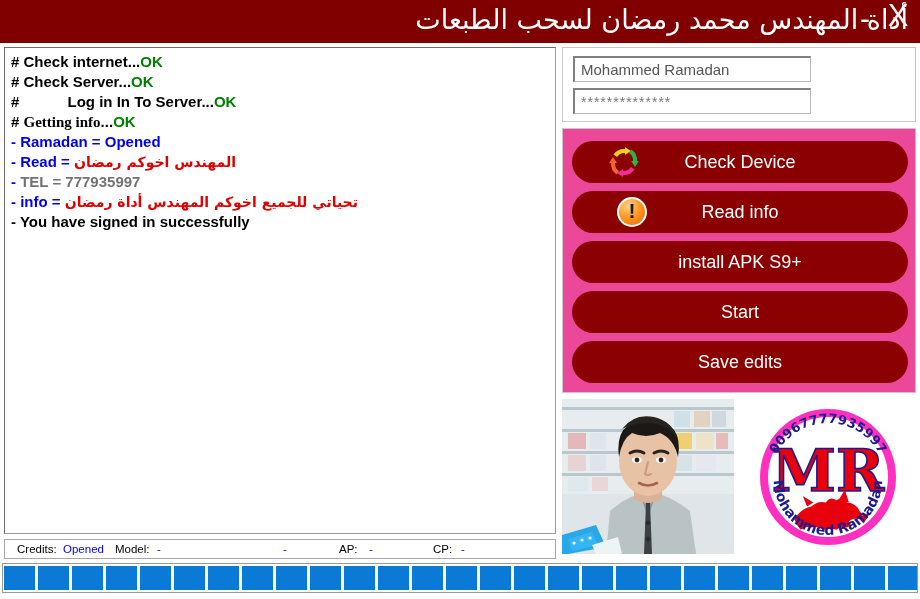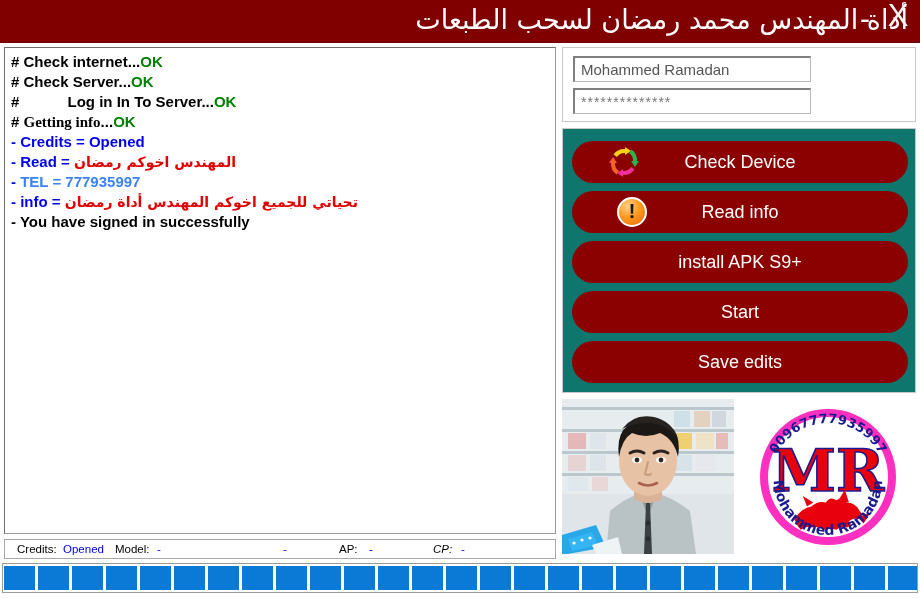--- a/index.html
+++ b/index.html
@@ -131,21 +131,21 @@
     position:absolute; left:72px; top:8px;
     width:0;height:0;border-top:15px solid transparent;border-bottom:15px solid transparent;
     border-left:17px solid #fe0000;
   }
 
   
   .actionspanel {
     position: absolute;
     left: 562px; top: 128px;
     width: 354px; height: 265px;
-    background: #0f766e;
+    background: #ec4899;
     border: 1px solid #c8c8c8;
     box-sizing: border-box;
   }
   .actbtn {
     position: absolute;
     left: 9px;
     width: 336px; height: 42px;
     background: #8b0000;
     border-radius: 21px;
     cursor: pointer;
@@ -223,38 +223,38 @@
     <div class="win-btn win-min">-</div>
     <div class="win-btn win-close">X</div>
   </div>
 
   <div class="logpanel">
     <div id="log-lines" style="padding-top:4px;">
         <div class="logline"><span style="color: rgb(0, 0, 0);"># </span><span style="color: rgb(0, 0, 0);">Check internet</span><span style="color: rgb(0, 0, 0);">...</span><span style="color: rgb(0, 128, 0);">OK</span></div>
         <div class="logline"><span style="color: rgb(0, 0, 0);"># </span><span style="color: rgb(0, 0, 0);">Check Server</span><span style="color: rgb(0, 0, 0);">...</span><span style="color: rgb(0, 128, 0);">OK</span></div>
         <div class="logline"><span style="color: rgb(0, 0, 0);"># </span><span style="color: rgb(0, 0, 0); margin-left: 44px;">Log in In To Server</span><span style="color: rgb(0, 0, 0);">...</span><span style="color: rgb(0, 128, 0);">OK</span></div>
         <div class="logline"><span style="color: rgb(0, 0, 0);"># </span><span style="color: rgb(0, 0, 0); font-family: Liberation Serif, serif;">Getting info</span><span style="color: rgb(0, 0, 0);">...</span><span style="color: rgb(0, 128, 0);">OK</span></div>
-        <div class="logline"><span style="color: rgb(0, 0, 238);">- </span><span style="color: rgb(0, 0, 238);">Credits = Opened</span></div>
+        <div class="logline"><span style="color: rgb(0, 0, 238);">- </span><span style="color: rgb(0, 0, 238);">Ramadan = Opened</span></div>
         <div class="logline"><span style="color: rgb(0, 0, 238);">- </span><span style="color: rgb(0, 0, 238);">Read = </span><span class="ar" style="color: rgb(224, 0, 0);">المهندس اخوكم رمضان</span></div>
-        <div class="logline"><span style="color: rgb(0, 0, 238);">- </span><span style="color: #3b82f6;">TEL = 777935997</span></div>
+        <div class="logline"><span style="color: rgb(0, 0, 238);">- </span><span style="color: #737373;">TEL = 777935997</span></div>
         <div class="logline"><span style="color: rgb(0, 0, 238);">- </span><span style="color: rgb(0, 0, 238);">info = </span><span class="ar" style="color: rgb(224, 0, 0);">تحياتي للجميع اخوكم المهندس أداة رمضان</span></div>
         <div class="logline"><span style="color: rgb(0, 0, 0);">- </span><span style="color: rgb(0, 0, 0);">You have signed in successfully</span></div>
       </div>
   </div>
 
   <div class="statusbar">
     <span class="lbl" style="left:12px;">Credits:</span>
     <span class="val" style="left:58px;">Opened</span>
     <span class="lbl" style="left:110px;">Model:</span>
     <span class="val" style="left:152px;">-</span>
     <span class="lbl" style="left:224px;margin-top:25px;">Android:</span>
     <span class="val" style="left:278px;">-</span>
     <span class="lbl" style="left:334px;">AP:</span>
     <span class="val" style="left:364px;">-</span>
-    <span class="lbl" style="left:428px;font-style:italic;">CP:</span>
+    <span class="lbl" style="left:428px;">CP:</span>
     <span class="val" style="left:456px;">-</span>
   </div>
 
   <div class="loginpanel">
     <input id="user-field" class="txtfield" type="text" value="Mohammed Ramadan" style="">
     <input id="pass-field" class="txtfield" type="text" value="**************" style="">
   </div>
 
   <div class="actionspanel">
 

